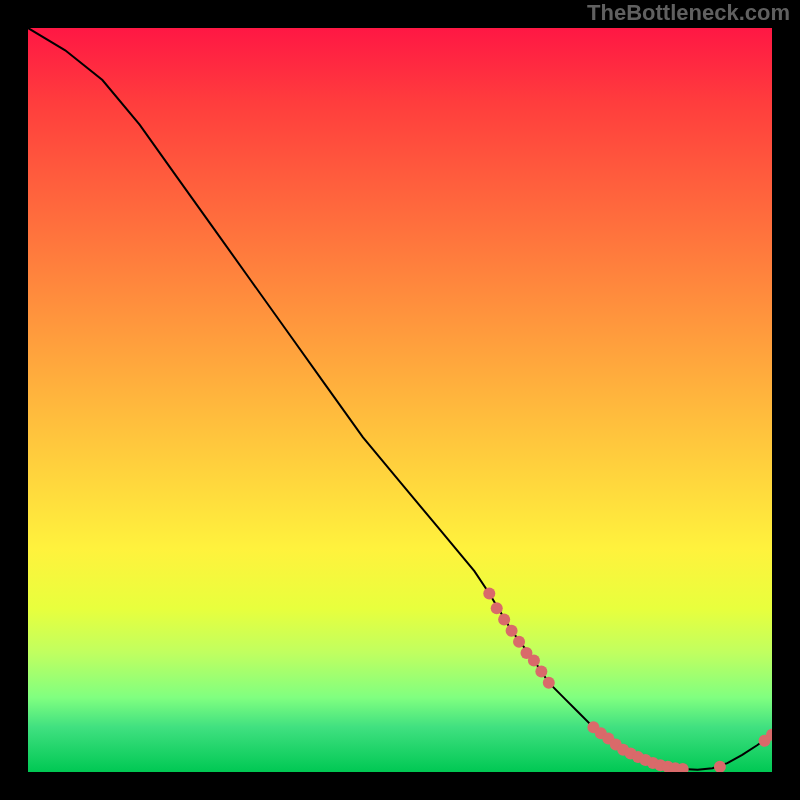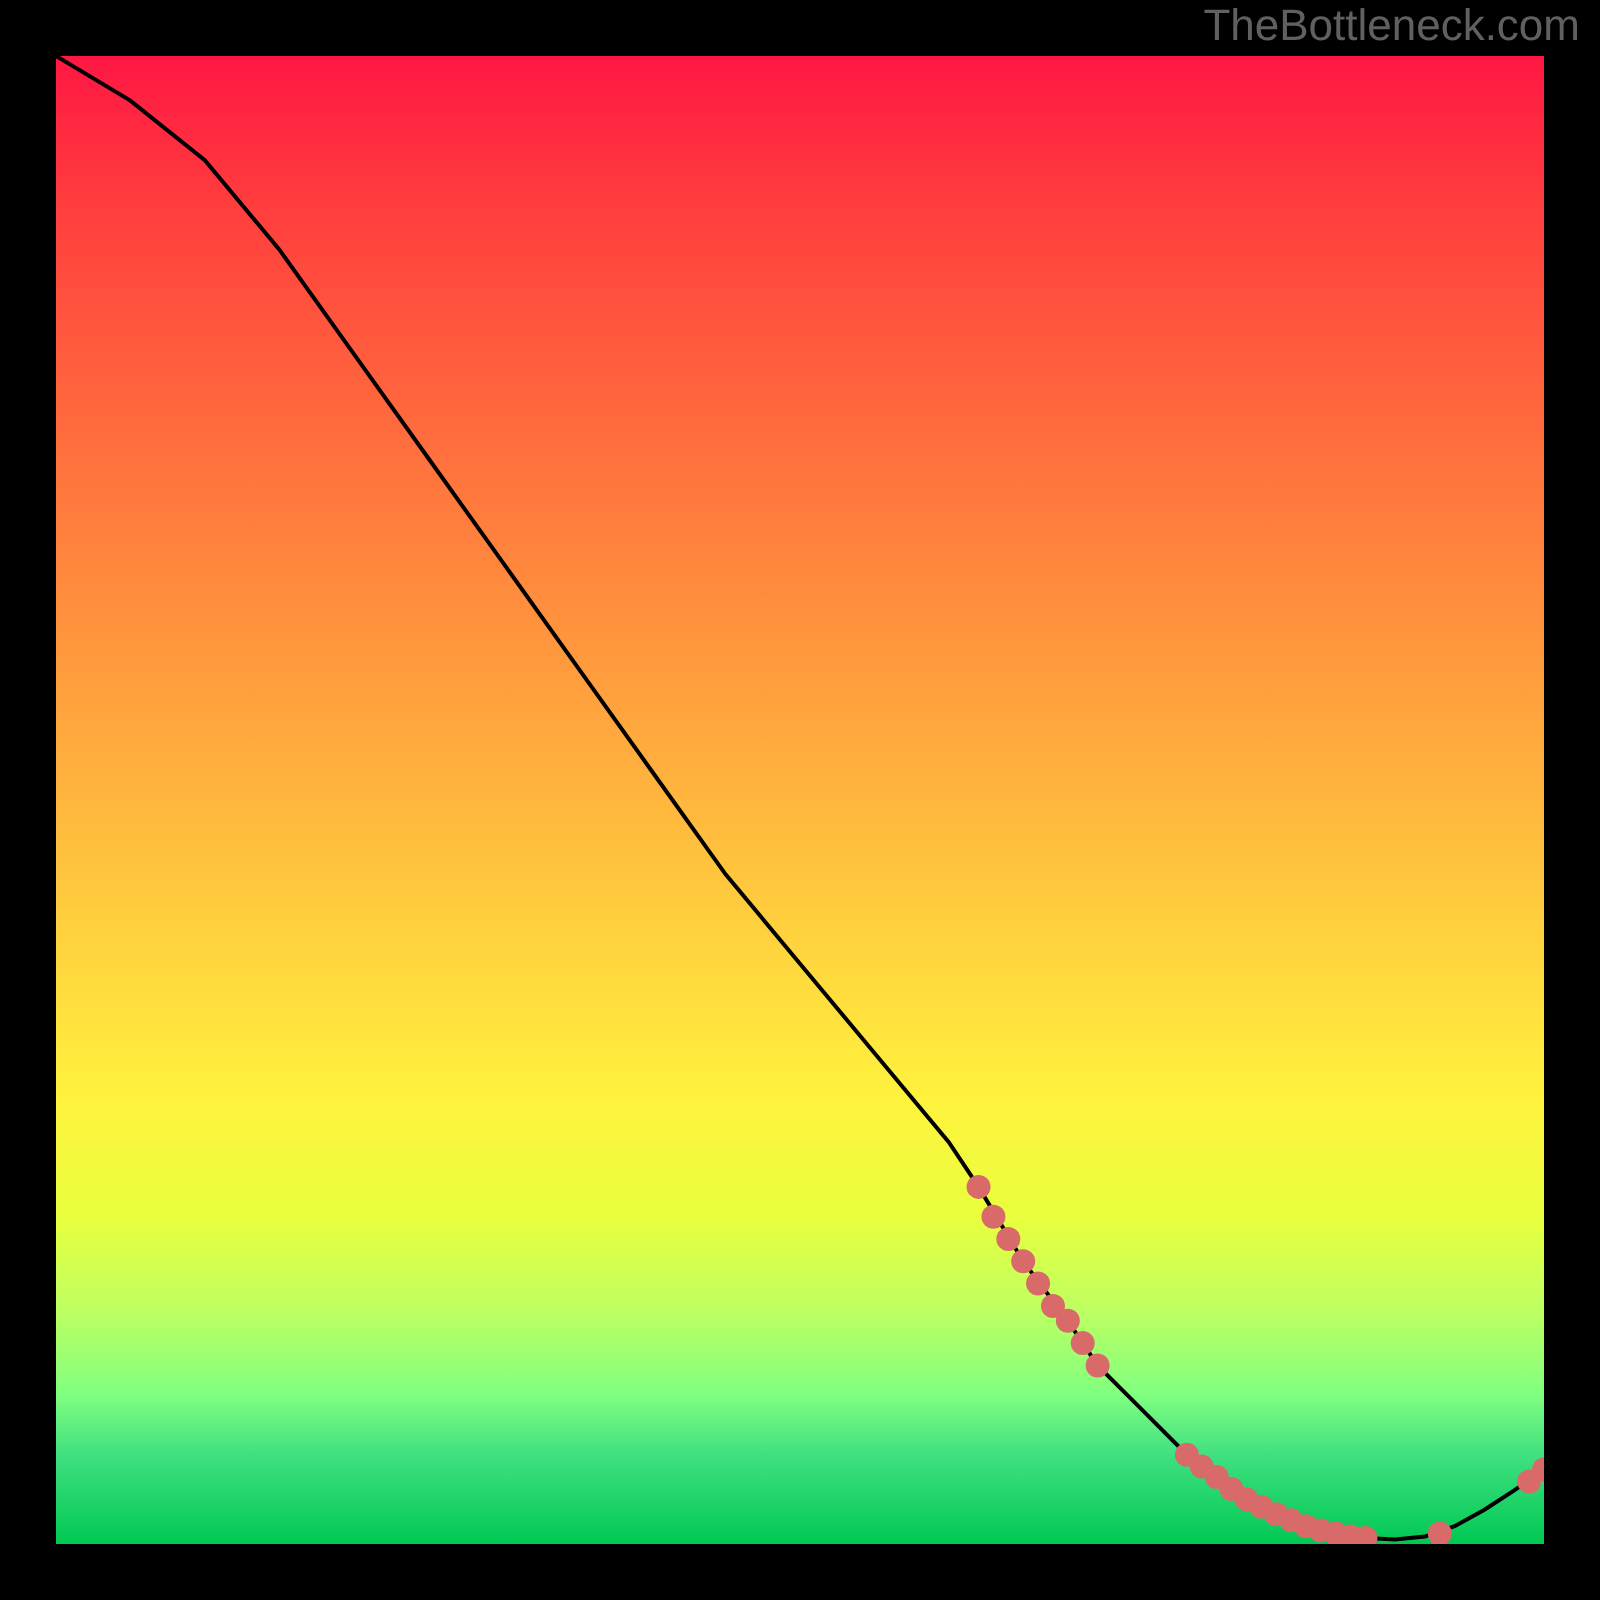--- a/index.html
+++ b/index.html
@@ -15,21 +15,21 @@
     position: relative;
     width: 800px;
     height: 800px;
   }
   .attribution {
     position: absolute;
     top: 0;
     right: 10px;
     color: #606060;
     font-size: 22px;
-    font-weight: normal;
+    font-weight: bold;
     z-index: 10;
   }
   .plot-area {
     position: absolute;
     left: 28px;
     top: 28px;
     width: 744px;
     height: 744px;
     background: linear-gradient(to bottom,
       #ff1744 0%,

